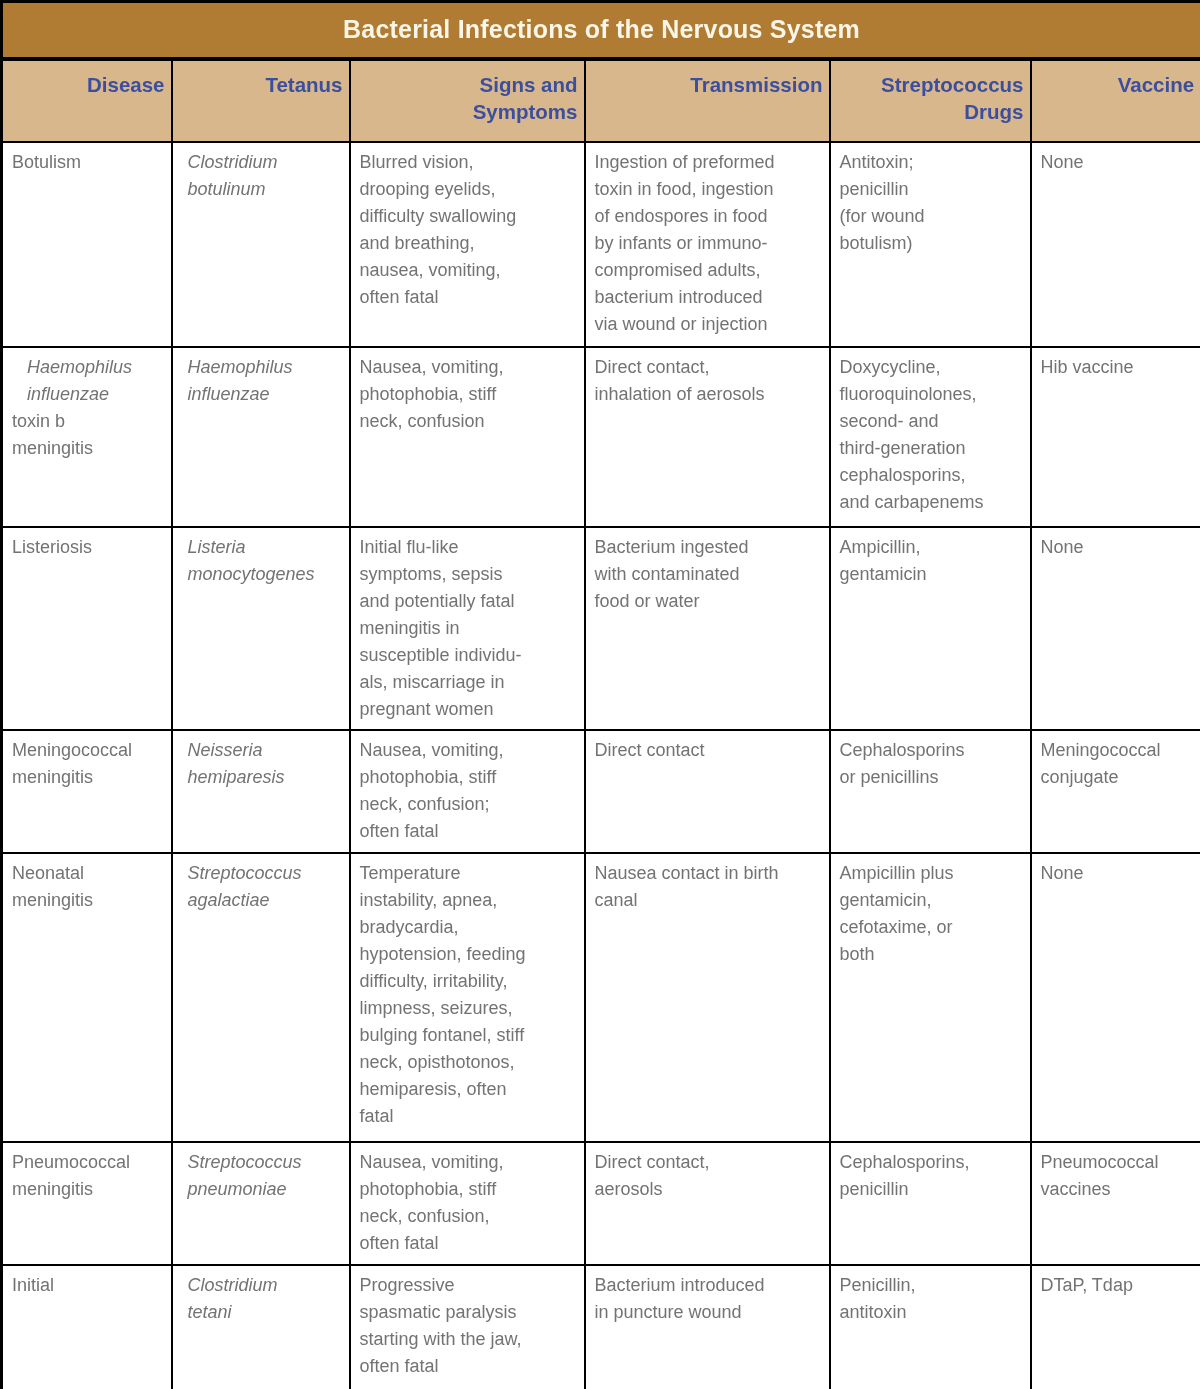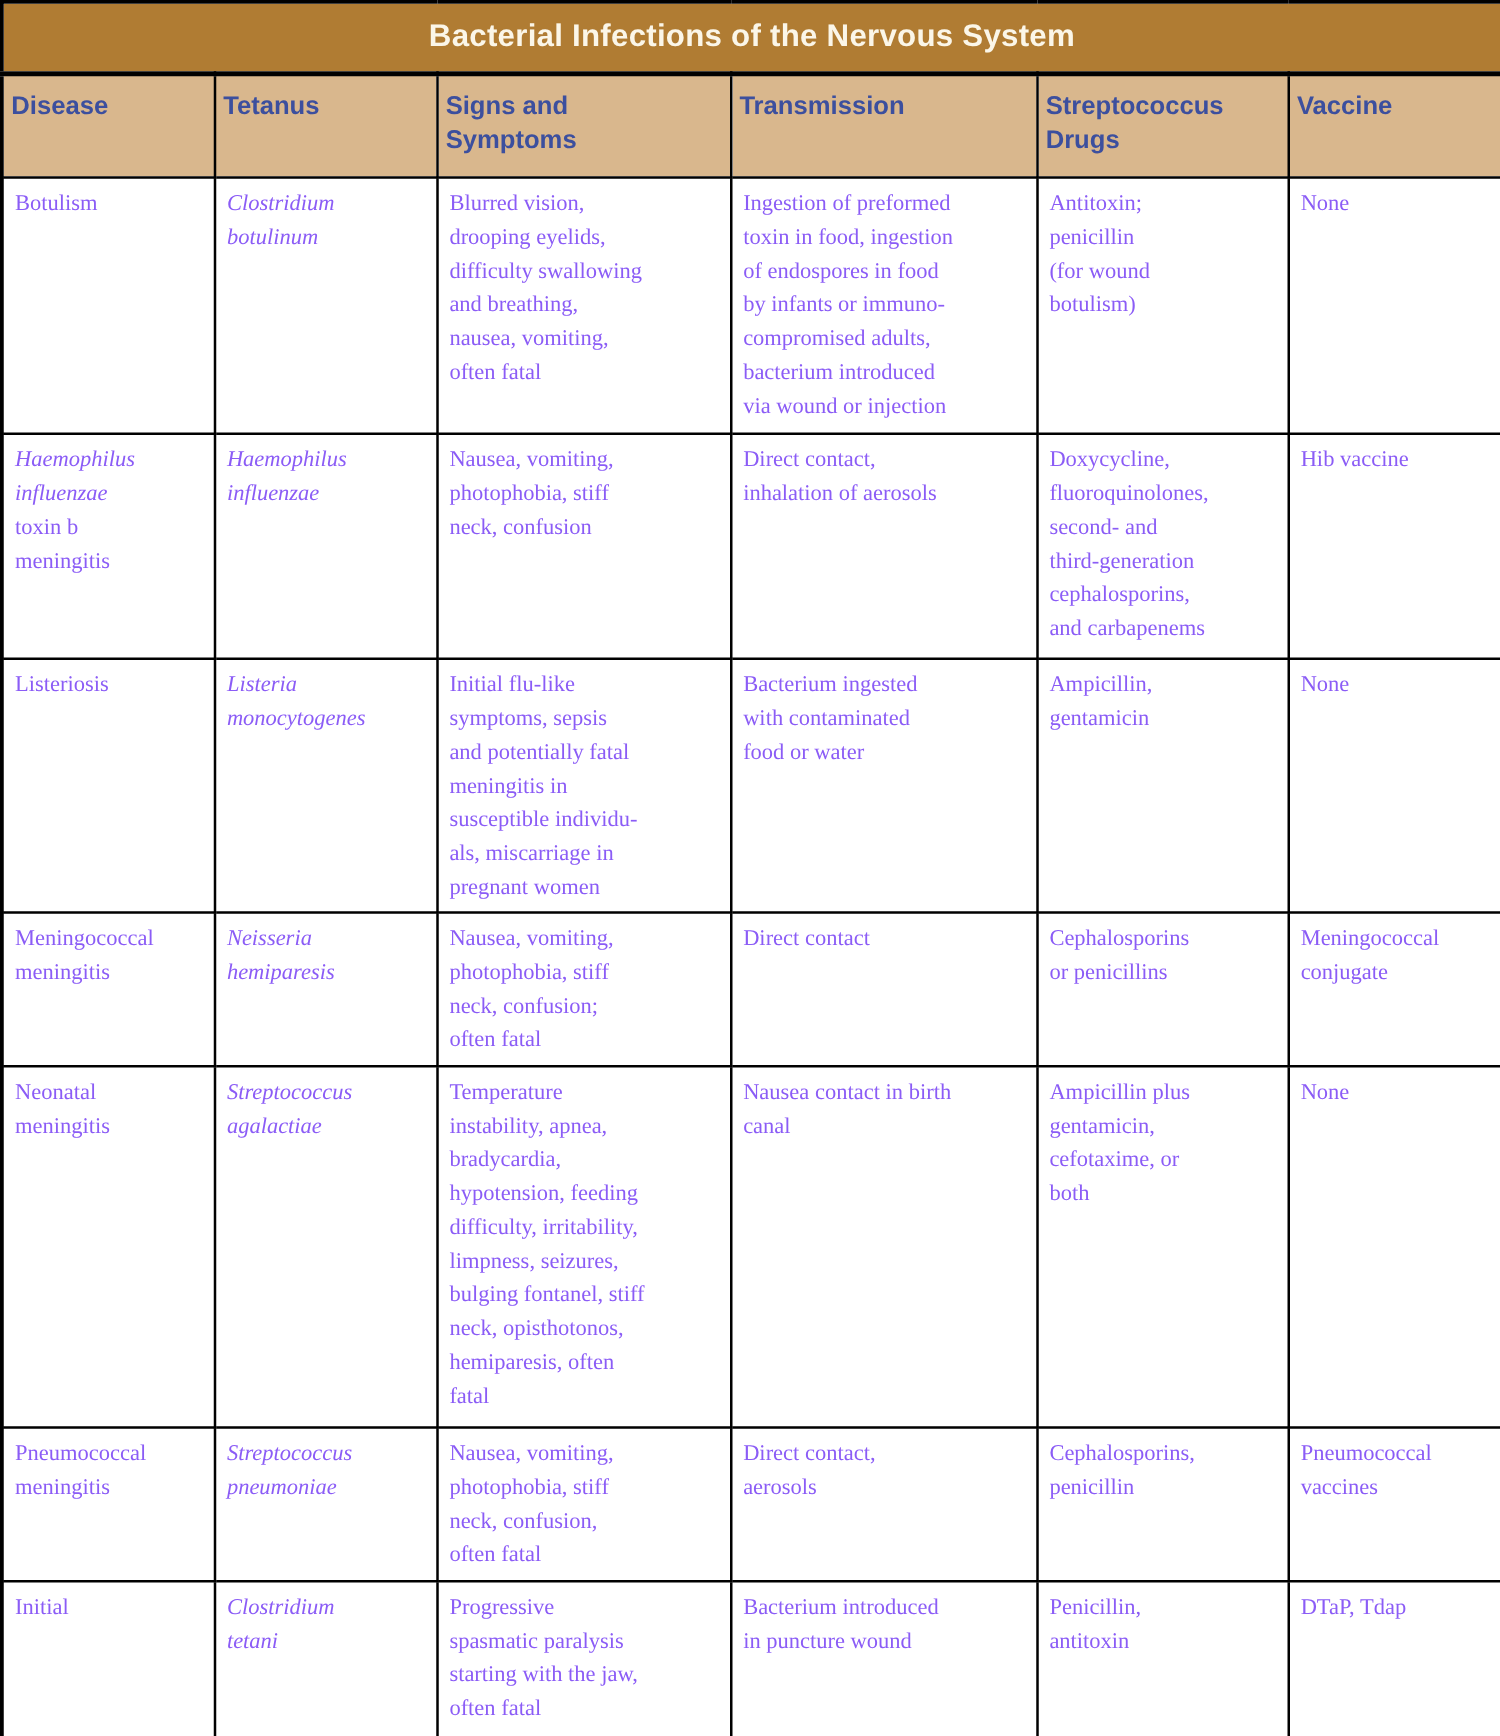--- a/index.html
+++ b/index.html
@@ -33,35 +33,34 @@
     vertical-align: middle;
     border-bottom: 4px solid var(--border, #000000);
     letter-spacing: 0.2px;
   }
   .header-row th {
     height: 83px;
     background: var(--header-bg, #D9B78D);
     color: var(--header-text, #3C4F9E);
     font-size: 20.5px;
     font-weight: bold;
-    text-align: left;
+    text-align: right;
     padding: 10px 6px 0 6px;
     white-space: pre-line;
     line-height: 1.35;
   }
   .cell {
     background: #ffffff;
-    color: #8b5cf6;
+    color: #737373;
     font-size: 18px;
     line-height: 27px;
     padding: 6px 9px;
     white-space: pre-line;
-    font-family: Liberation Serif, serif;
-  }
-  .it { font-style: italic; }
+  }
+  .it { font-style: italic; padding-left: 15px; }
   .blk { display: block; }
   
   .rh1 { height: 205px; }
   .rh2 { height: 180px; }
   .rh3 { height: 203px; }
   .rh4 { height: 123px; }
   .rh5 { height: 289px; }
   .rh6 { height: 123px; }
   .rh7 { height: 126px; }
 </style>

